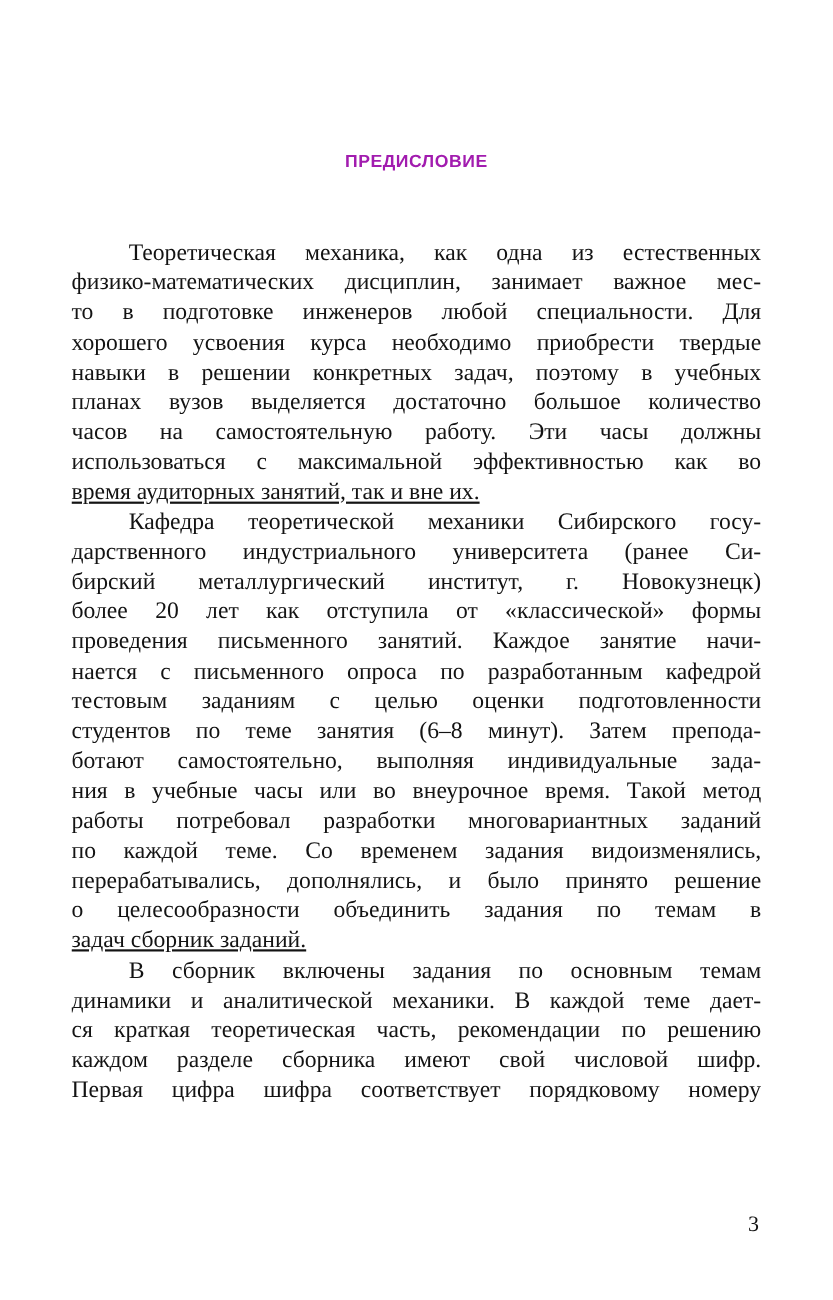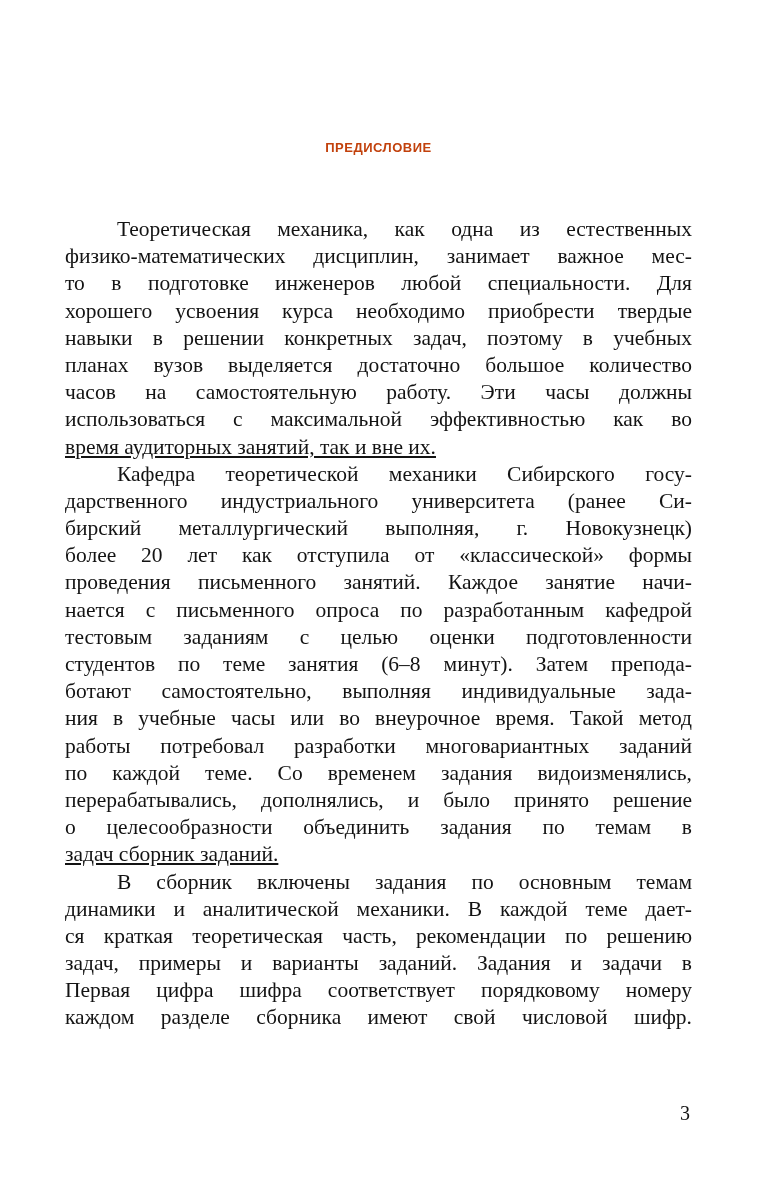--- a/index.html
+++ b/index.html
@@ -18,24 +18,24 @@
   }
   .title {
     position: absolute;
     top: 136px;
     left: 0;
     width: 100%;
     margin: 0;
     text-align: center;
     font-family: "Liberation Sans", sans-serif;
     font-weight: bold;
-    font-size: 13px;
+    font-size: 16px;
     line-height: 24px;
     letter-spacing: 0.5px;
-    color: #c2410c;
+    color: #a21caf;
   }
   .content {
     position: absolute;
     top: 216px;
     left: 65px;
     width: 627px;
   }
   .paragraph {
     margin: 0;
     padding: 0;
@@ -84,38 +84,37 @@
         <div class="line jline">хорошего усвоения курса необходимо приобрести твердые</div>
         <div class="line jline">навыки в решении конкретных задач, поэтому в учебных</div>
         <div class="line jline">планах вузов выделяется достаточно большое количество</div>
         <div class="line jline">часов на самостоятельную работу. Эти часы должны</div>
         <div class="line jline">использоваться с максимальной эффективностью как во</div>
         <div class="line endline">время аудиторных занятий, так и вне их.</div>
       </div>
       <div class="paragraph">
         <div class="line jline indent">Кафедра теоретической механики Сибирского госу-</div>
         <div class="line jline">дарственного индустриального университета (ранее Си-</div>
-        <div class="line jline">бирский металлургический выполняя, г. Новокузнецк)</div>
+        <div class="line jline">бирский металлургический институт, г. Новокузнецк)</div>
         <div class="line jline">более 20 лет как отступила от «классической» формы</div>
         <div class="line jline">проведения письменного занятий. Каждое занятие начи-</div>
         <div class="line jline">нается с письменного опроса по разработанным кафедрой</div>
         <div class="line jline">тестовым заданиям с целью оценки подготовленности</div>
         <div class="line jline">студентов по теме занятия (6–8 минут). Затем препода-</div>
         <div class="line jline">ботают самостоятельно, выполняя индивидуальные зада-</div>
         <div class="line jline">ния в учебные часы или во внеурочное время. Такой метод</div>
         <div class="line jline">работы потребовал разработки многовариантных заданий</div>
         <div class="line jline">по каждой теме. Со временем задания видоизменялись,</div>
         <div class="line jline">перерабатывались, дополнялись, и было принято решение</div>
         <div class="line jline">о целесообразности объединить задания по темам в</div>
         <div class="line endline">задач сборник заданий.</div>
       </div>
       <div class="paragraph">
         <div class="line jline indent">В сборник включены задания по основным темам</div>
         <div class="line jline">динамики и аналитической механики. В каждой теме дает-</div>
         <div class="line jline">ся краткая теоретическая часть, рекомендации по решению</div>
-        <div class="line jline">задач, примеры и варианты заданий. Задания и задачи в</div>
+        <div class="line jline">каждом разделе сборника имеют свой числовой шифр.</div>
         <div class="line jline">Первая цифра шифра соответствует порядковому номеру</div>
-        <div class="line jline">каждом разделе сборника имеют свой числовой шифр.</div>
       </div>
     </div>
 
   <div class="pageno">3</div>
 </div>
 
 </body></html>

